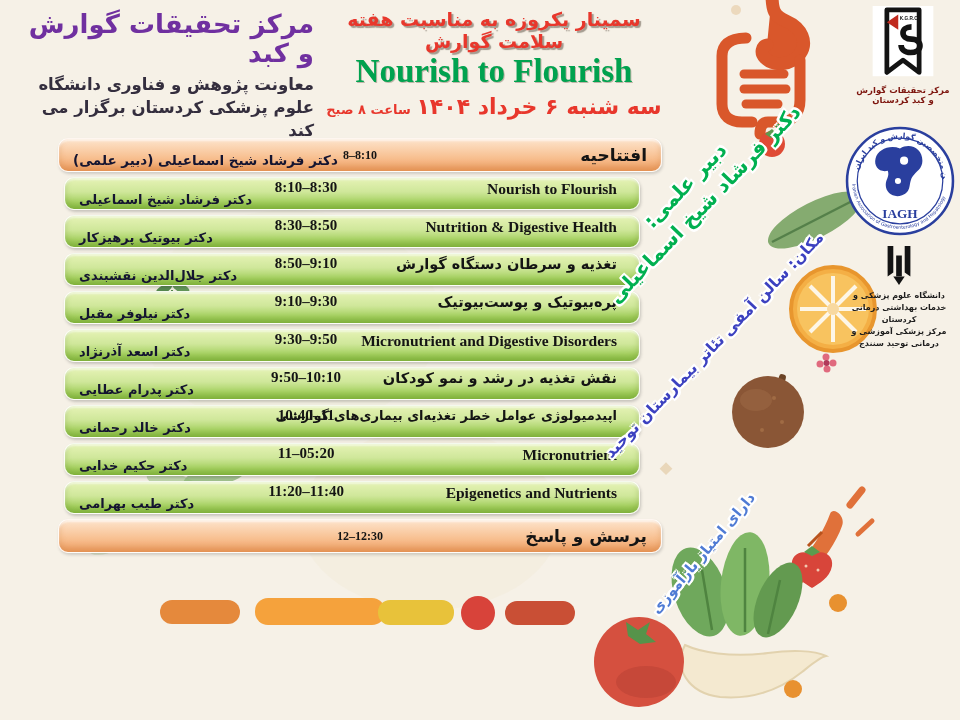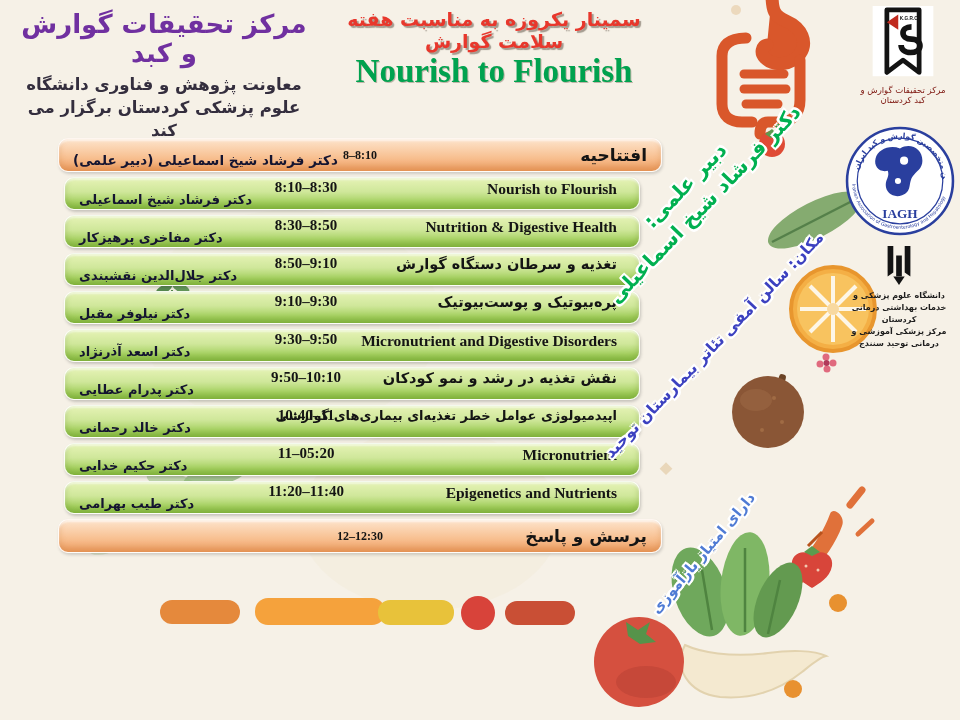--- a/index.html
+++ b/index.html
@@ -1,21 +1,21 @@
 <!DOCTYPE html>
 <html lang="fa"><head>
 <meta charset="utf-8">
 <style>
   html,body{margin:0;padding:0;}
   .poster{position:relative;width:960px;height:720px;background:#f6f1e7;overflow:hidden;
           font-family:"DejaVu Sans",sans-serif;}
   .layer{position:absolute;left:0;top:0;}
 
   
-  .org{position:absolute;left:14px;top:10px;width:300px;text-align:center;z-index:3;}
+  .org{position:absolute;left:14px;top:10px;width:300px;text-align:right;z-index:3;}
   .org-title{color:#7030a0;font-size:26px;font-weight:bold;line-height:1.12;direction:rtl;}
   .org-sub{margin-top:5px;color:#342e3e;font-size:16.5px;font-weight:bold;line-height:1.4;direction:rtl;}
 
   .event{position:absolute;left:318px;top:8px;width:352px;text-align:center;z-index:3;}
   .event-kicker{color:#e8372c;font-size:19px;font-weight:bold;direction:rtl;
                 text-shadow:2px 2px 1px #a39a8e;}
   .event-title{color:#00a24f;font-family:"Liberation Serif",serif;font-weight:bold;font-size:33px;
                line-height:1.2;text-shadow:1px 1px 0 #beb5a7;}
   .event-date{color:#e8372c;font-weight:bold;direction:rtl;margin-top:2px;}
   .event-date .big{font-size:22px;}
@@ -47,21 +47,21 @@
         text-shadow:-2px -2px 0 #fff,2px -2px 0 #fff,-2px 2px 0 #fff,2px 2px 0 #fff,
                     0 -2px 0 #fff,0 2px 0 #fff,-2px 0 0 #fff,2px 0 0 #fff;}
   .diag-secretary{left:545px;top:168px;width:300px;transform:rotate(-46deg);color:#00b050;
                   font-size:20px;line-height:1.35;}
   .diag-venue{left:575px;top:330px;width:290px;transform:rotate(-46deg);color:#3c41c0;font-size:15.5px;}
   .diag-credit{left:588px;top:545px;width:230px;transform:rotate(-50deg);color:#4f7bd4;font-size:14.5px;}
 
   
   .logo{position:absolute;text-align:center;z-index:3;}
   .logo-kgrc{left:856px;top:6px;width:94px;}
-  .logo-kgrc .cap{font-size:8.5px;font-weight:normal;color:#7d150e;direction:rtl;margin-top:1px;line-height:1.2;}
+  .logo-kgrc .cap{font-size:8.5px;font-weight:bold;color:#7d150e;direction:rtl;margin-top:1px;line-height:1.2;}
   .logo-iagh{left:845px;top:126px;width:110px;height:110px;}
   .logo-uni{left:844px;top:244px;width:110px;}
   .logo-uni .cap{font-size:8px;font-weight:bold;color:#1d1d1d;direction:rtl;line-height:1.5;}
 </style>
 </head>
 <body>
 
 <div class="poster">
 
   <svg class="layer" width="960" height="720" viewBox="0 0 960 720" aria-hidden="true">
@@ -178,37 +178,41 @@
   </svg>
 
   <div class="org">
     <div class="org-title">مرکز تحقیقات گوارش و کبد</div>
     <div class="org-sub">معاونت پژوهش و فناوری دانشگاه علوم پزشکی کردستان برگزار می کند</div>
   </div>
 
   <div class="event">
     <div class="event-kicker">سمینار یکروزه به مناسبت هفته سلامت گوارش</div>
     <div class="event-title">Nourish to Flourish</div>
+    <div class="event-date">
+      <span class="big">سه شنبه ۶ خرداد ۱۴۰۴</span>
+      <span class="small">ساعت ۸ صبح</span>
+    </div>
   </div>
 
   <div class="schedule" id="schedule">
       <div class="row salmon">
         <div class="time">8–8:10</div>
         <div class="title fa">افتتاحیه</div>
         <div class="speaker">دکتر فرشاد شیخ اسماعیلی (دبیر علمی)</div>
       </div>
       <div class="row green">
         <div class="time">8:10–8:30</div>
         <div class="title en">Nourish to Flourish</div>
         <div class="speaker">دکتر فرشاد شیخ اسماعیلی</div>
       </div>
       <div class="row green">
         <div class="time">8:30–8:50</div>
         <div class="title en">Nutrition &amp; Digestive Health</div>
-        <div class="speaker">دکتر مفاخری پرهیزکار</div>
+        <div class="speaker">دکتر بیوتیک پرهیزکار</div>
       </div>
       <div class="row green">
         <div class="time">8:50–9:10</div>
         <div class="title fa">تغذیه و سرطان دستگاه گوارش</div>
         <div class="speaker">دکتر جلال‌الدین نقشبندی</div>
       </div>
       <div class="row green">
         <div class="time">9:10–9:30</div>
         <div class="title fa">پره‌بیوتیک و پوست‌بیوتیک</div>
         <div class="speaker">دکتر نیلوفر مقبل</div>

